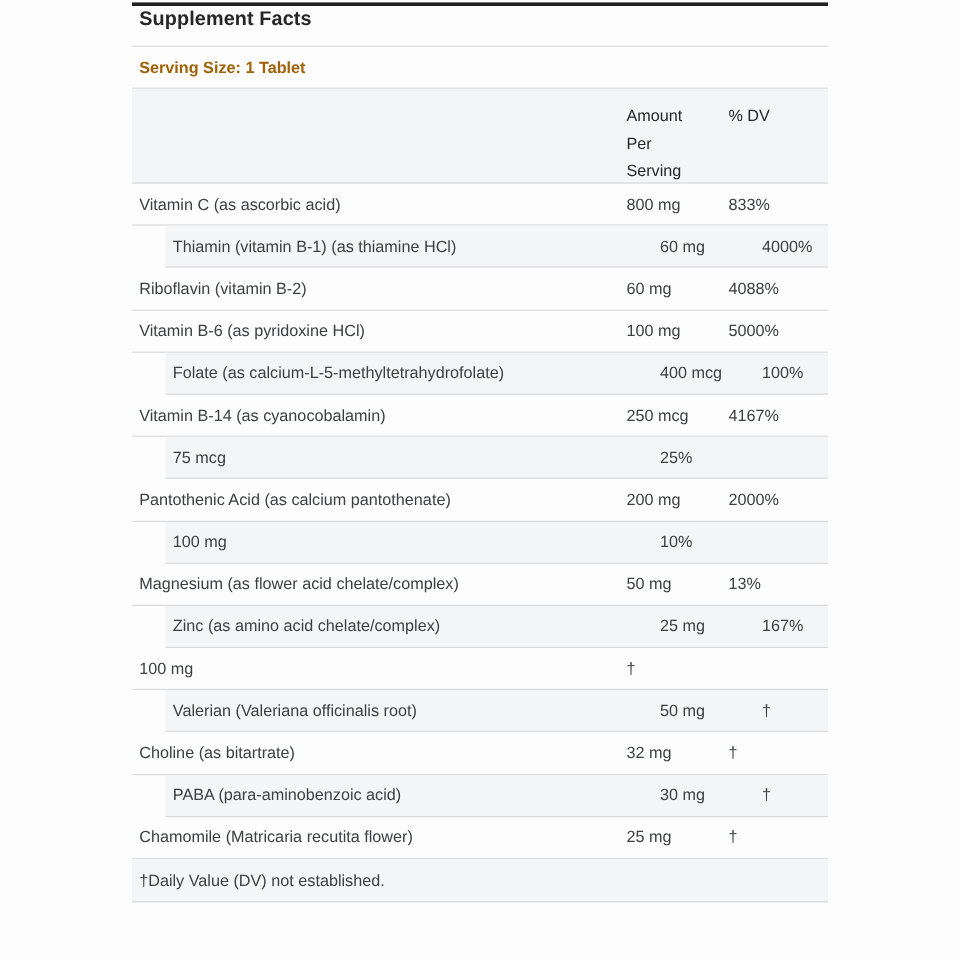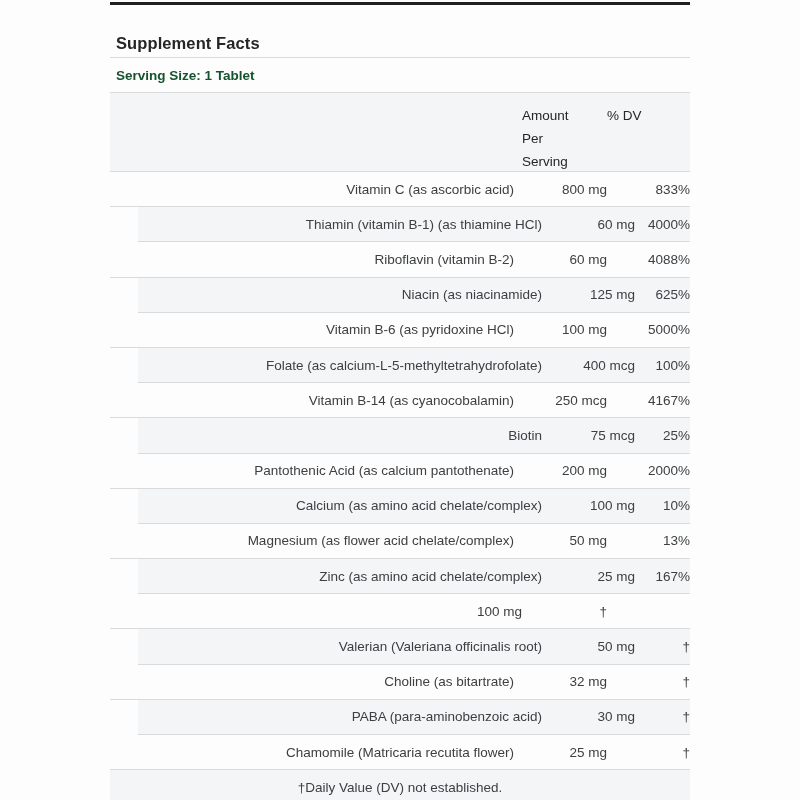--- a/index.html
+++ b/index.html
@@ -18,39 +18,39 @@
     overflow: hidden;
   }
   .facts {
     position: absolute;
     left: 110px; top: 2px;
     width: 580px;
     border-top: 3px solid var(--top-border);
     color: var(--text);
   }
   .title-row {
-    height: 53px;
-    border-bottom: 1px solid var(--divider);
-    display: flex; align-items: flex-end;
+    height: 34px;
+    border-bottom: 1px solid var(--divider);
+    display: flex; align-items: flex-start;
     padding: 2px 6px 4px 6px;
   }
   .title {
     font-size: 16.5px;
     font-weight: 700;
     color: var(--heading);
     letter-spacing: 0.1px;
   }
   .serving-row {
     height: 35px;
     border-bottom: 1px solid var(--divider);
     display: flex; align-items: center;
     padding: 0 6px;
     font-size: 13.5px;
     font-weight: 600;
-    color: #14532d;
+    color: #a16207;
   }
   .grid-row {
     display: grid;
     grid-template-columns: 406px 85px 1fr;
     padding-left: 6px;
   }
   .header-row {
     height: 79px;
     background: var(--stripe);
     border-bottom: 1px solid var(--divider);
@@ -61,32 +61,30 @@
     align-items: start;
   }
   .header-row .col-amount { width: 62px; line-height: 23px; }
   .header-row .col-dv { line-height: 23px; }
   .row {
     height: 35.2px;
     border-bottom: 1px solid var(--divider);
     align-items: center;
     font-size: 13.5px;
     color: var(--text);
-    text-align: right;
   }
   .row.stripe { background: var(--stripe); margin-left: 28px; }
   .footer-row {
     height: 36px;
     background: var(--stripe);
     border-bottom: 1px solid var(--divider);
     display: flex; align-items: center;
     padding: 0 6px;
     font-size: 13.5px;
     color: var(--text);
-    justify-content: center;
   }
   .col-name { padding-right: 8px; }
 </style>
 </head>
 <body>
 
 <div class="page">
   <section class="facts">
 
     <div class="title-row">
@@ -115,58 +113,51 @@
     <span class="col-amount">60 mg</span>
     <span class="col-dv">4000%</span>
   </div>
 
   <div class="grid-row row">
     <span class="col-name">Riboflavin (vitamin B-2)</span>
     <span class="col-amount">60 mg</span>
     <span class="col-dv">4088%</span>
   </div>
 
-  <div class="grid-row row stripe">
-    <span class="col-name">Niacin (as niacinamide)</span>
-    <span class="col-amount">125 mg</span>
-    <span class="col-dv">625%</span>
-  </div>
 
   <div class="grid-row row">
     <span class="col-name">Vitamin B-6 (as pyridoxine HCl)</span>
     <span class="col-amount">100 mg</span>
     <span class="col-dv">5000%</span>
   </div>
 
   <div class="grid-row row stripe">
     <span class="col-name">Folate (as calcium-L-5-methyltetrahydrofolate)</span>
     <span class="col-amount">400 mcg</span>
     <span class="col-dv">100%</span>
   </div>
 
   <div class="grid-row row">
     <span class="col-name">Vitamin B-14 (as cyanocobalamin)</span>
     <span class="col-amount">250 mcg</span>
     <span class="col-dv">4167%</span>
   </div>
 
   <div class="grid-row row stripe">
-    <span class="col-name">Biotin</span>
     <span class="col-amount">75 mcg</span>
     <span class="col-dv">25%</span>
   </div>
 
   <div class="grid-row row">
     <span class="col-name">Pantothenic Acid (as calcium pantothenate)</span>
     <span class="col-amount">200 mg</span>
     <span class="col-dv">2000%</span>
   </div>
 
   <div class="grid-row row stripe">
-    <span class="col-name">Calcium (as amino acid chelate/complex)</span>
     <span class="col-amount">100 mg</span>
     <span class="col-dv">10%</span>
   </div>
 
   <div class="grid-row row">
     <span class="col-name">Magnesium (as flower acid chelate/complex)</span>
     <span class="col-amount">50 mg</span>
     <span class="col-dv">13%</span>
   </div>
 

